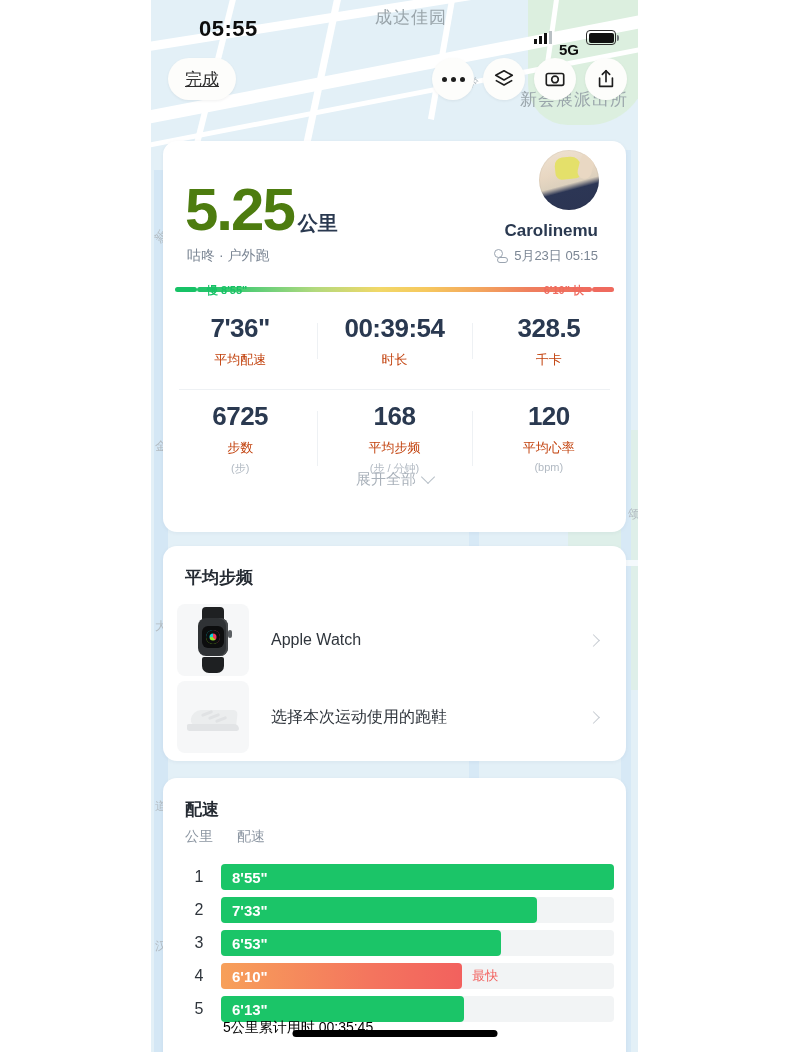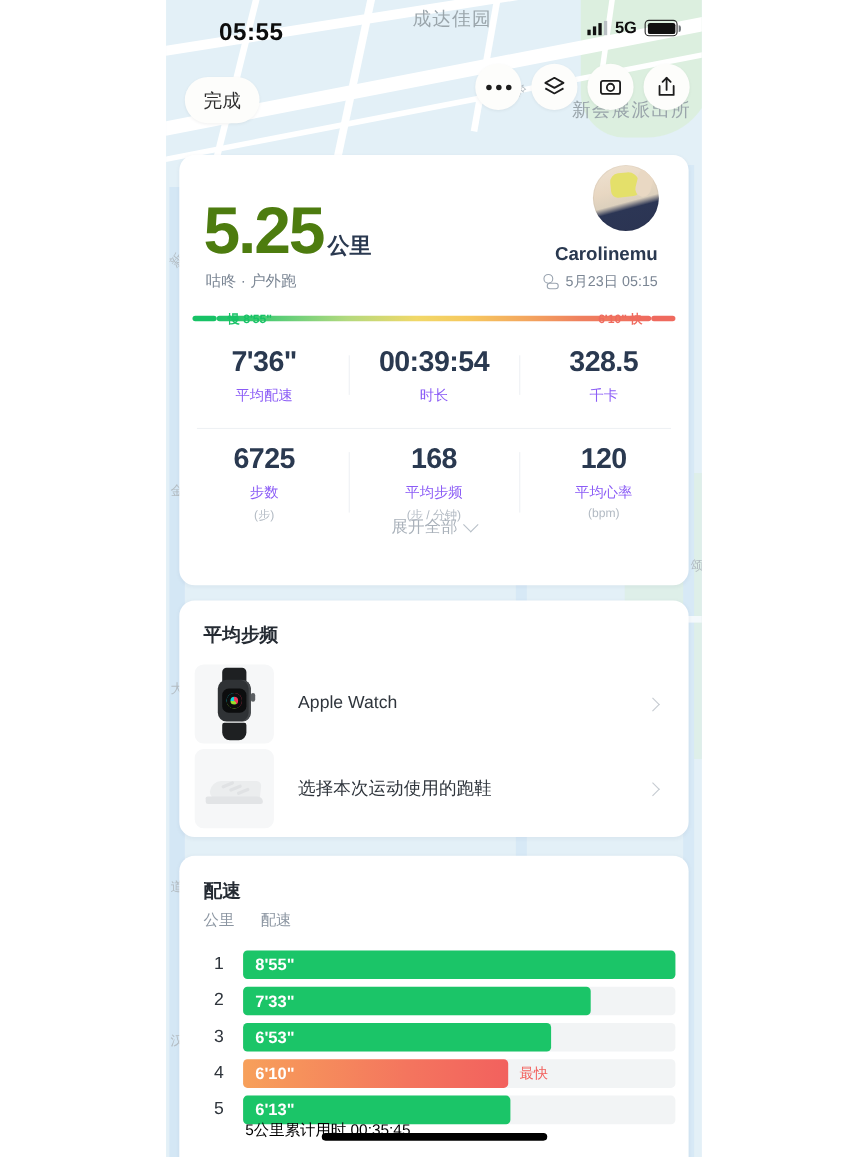--- a/index.html
+++ b/index.html
@@ -62,43 +62,44 @@
   #status-right {
     position: absolute; right: 22px; top: 17px;
     display: flex; align-items: center; gap: 7px;
   }
   .signal { display: flex; align-items: flex-end; gap: 2px; height: 13px; }
   .signal i { display:block; width: 3px; background: #111; }
   .signal i:nth-child(1){height:5px}
   .signal i:nth-child(2){height:8px}
   .signal i:nth-child(3){height:11px}
   .signal i:nth-child(4){height:13px; background:#b9c0c4}
-  .netlabel { font-size: 15px; font-weight: bold; color:#0d0d0d; }
+  .netlabel { font-size: 15px; font-weight: bold; color:#0d0d0d;margin-top:24px; }
   .battery {
     width: 30px; height: 15px; border-radius: 4px;
     border: 1.5px solid #2a2a2a; position: relative; padding: 1.5px;
   }
   .battery::after {
     content:''; position:absolute; right:-4px; top:4px;
     width:2.5px; height:6px; background:#6f7478; border-radius:0 2px 2px 0;
   }
   .battery span { display:block; height:100%; width:100%; background:#111; border-radius:2px; }
 
   
   #topbar {
     position: absolute; left: 151px; top: 58px; width: 487px; height: 44px;
     z-index: 30;
   }
   #done-btn {
-    position: absolute; left: 17px; top: 12px;
+    position: absolute; left: 17px; top: 0;
     width: 68px; height: 42px;
     background: #fdfdfb; border-radius: 21px;
     display:flex; align-items:center; justify-content:center;
     color:#2e2e2e; font-size: 17px;
     box-shadow: 0 1px 3px rgba(0,0,0,.06);
+    text-decoration: underline;
   }
   .circ-btn {
     position:absolute; top:0; width:42px; height:42px;
     background:#fdfdfb; border-radius:50%;
     display:flex; align-items:center; justify-content:center;
     box-shadow: 0 1px 3px rgba(0,0,0,.06);
   }
   .dots { display:flex; gap:4px; }
   .dots i { width:5px;height:5px;border-radius:50%;background:#1d1d1d; display:block;}
 
@@ -173,21 +174,21 @@
 
   .stats-row {
     position:absolute; left:0; right:0; display:flex;
   }
   .stat { flex:1; text-align:center; position:relative; }
   .stat + .stat::before {
     content:''; position:absolute; left:0; top:10px; bottom:10px; width:1px;
     background:#eef1f4;
   }
   .stat .val { font-size:26px; font-weight:800; color:#2a3950; letter-spacing:-.5px;}
-  .stat .lbl { font-size:13px; color:#8b5cf6; margin-top:7px; }
+  .stat .lbl { font-size:13px; color:#c2410c; margin-top:7px; }
   .stat .sub { font-size:11px; color:#b2bac3; margin-top:4px; }
   #stats-row-1 { top: 172px; }
   #stats-row-2 { top: 260px; }
   #divider-h {
     position:absolute; left:16px; right:16px; top:248px; height:1px; background:#eef1f4;
   }
   #expand-all {
     position:absolute; left:0; right:0; top:329px;
     display:flex; align-items:center; justify-content:center; gap:7px;
     font-size:15px; color:#a9b1ba;

